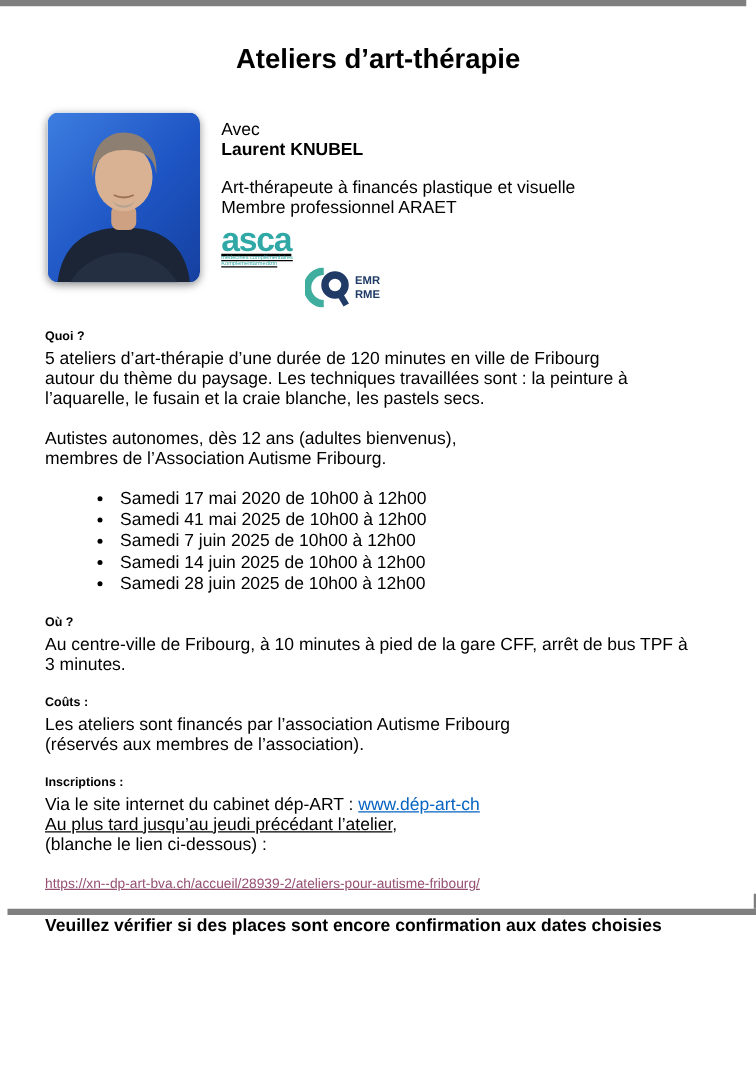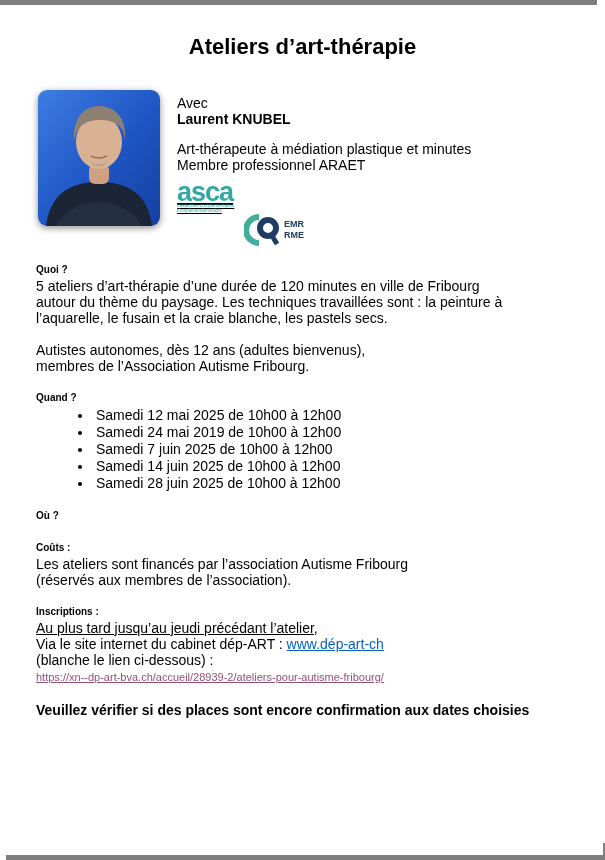--- a/index.html
+++ b/index.html
@@ -4,21 +4,21 @@
 <style>
   html, body { margin:0; padding:0; }
   body {
     width:605px; height:860px;
     background:#ffffff;
     font-family:"Liberation Sans","DejaVu Sans",sans-serif;
     color:#000;
     position:relative;
     overflow:hidden;
   }
-  .page { position:relative; width:605px; height:860px; background:#fff; }
+  .page { position:relative; width:605px; height:732px; background:#fff; }
 
   
   .edge-top    { position:absolute; top:0; left:0; width:597px; height:5px; background:#7f7f7f; }
   .edge-bottom { position:absolute; bottom:0; left:6px; right:0; height:5px; background:#7f7f7f; }
   .edge-right  { position:absolute; bottom:5px; right:0; width:2px; height:12px; background:#7f7f7f; }
 
   h1.title {
     margin:0; padding-top:34px;
     text-align:center;
     font-size:22px; font-weight:bold;
@@ -57,21 +57,21 @@
   .heading { font-weight:bold; margin:0; font-size:10px; }
   .body-text { margin:0; white-space:pre-line; }
   .bold-note { margin:0; font-weight:bold; }
   .bold-note .plain { font-weight:normal; }
 
   ul.dates { margin:1px 0 0 0; padding-left:57px; list-style:disc; }
   ul.dates li { line-height:17px; padding-left:3px; }
 
   .u { text-decoration:underline; }
   a.site-link { color:#0563C1; text-decoration:underline; cursor:pointer; }
-  .url-line { margin-top:0; }
+  .url-line { margin-top:14px; }
   a.long-url { color:#954F72; text-decoration:underline; font-size:11px; cursor:pointer; }
 
   .footer-note { margin-top:17px; font-weight:bold; }
 </style>
 </head>
 <body>
 
 <div class="page">
 
   <div class="edge-top"></div>
@@ -102,21 +102,21 @@
         <path d="M52 70 C55 76 67 76 70 70 C68 78 54 78 52 70 Z" fill="#b0a193"></path>
 
         <path d="M53 66 Q61 70 69 66" stroke="#9b7258" stroke-width="1.5" fill="none"></path>
       </svg>
     </div>
 
     <div class="intro-text">
       <div>Avec</div>
       <div class="name">Laurent KNUBEL</div>
       <div class="spacer"></div>
-      <div>Art-thérapeute à médiation plastique et minutes</div>
+      <div>Art-thérapeute à financés plastique et visuelle</div>
       <div>Membre professionnel ARAET</div>
 
       <div class="logo-row">
         <div class="asca">
           <span class="asca-word">asca</span>
           <span class="asca-sub">médecines complémentaires</span>
           <span class="asca-sub">Komplementärmedizin</span>
         </div>
         <div class="rme">
           <svg width="66" height="32" viewBox="0 0 66 32" xmlns="http://www.w3.org/2000/svg">
@@ -139,44 +139,45 @@
 autour du thème du paysage. Les techniques travaillées sont : la peinture à
 l’aquarelle, le fusain et la craie blanche, les pastels secs.</p>
     </div>
 
     <div class="section">
       <p class="body-text">Autistes autonomes, dès 12 ans (adultes bienvenus),
 membres de l’Association Autisme Fribourg.</p>
     </div>
 
     <div class="section">
-      <p class="heading">Quand ?</p>
       <ul class="dates">
-        <li>Samedi 12 mai 2025 de 10h00 à 12h00</li>
-        <li>Samedi 24 mai 2019 de 10h00 à 12h00</li>
+        <li>Samedi 17 mai 2020 de 10h00 à 12h00</li>
+        <li>Samedi 41 mai 2025 de 10h00 à 12h00</li>
         <li>Samedi 7 juin 2025 de 10h00 à 12h00</li>
         <li>Samedi 14 juin 2025 de 10h00 à 12h00</li>
         <li>Samedi 28 juin 2025 de 10h00 à 12h00</li>
       </ul>
     </div>
 
     <div class="section">
       <p class="heading">Où ?</p>
+      <p class="body-text">Au centre-ville de Fribourg, à 10 minutes à pied de la gare CFF, arrêt de bus TPF à
+3 minutes.</p>
     </div>
 
     <div class="section">
       <p class="heading">Coûts :</p>
       <p class="body-text">Les ateliers sont financés par l’association Autisme Fribourg
 (réservés aux membres de l’association).</p>
     </div>
 
     <div class="section">
       <p class="heading">Inscriptions :</p>
+      <p class="body-text"><span>Via le site internet du cabinet dép-ART : </span><a class="site-link">www.dép-art-ch</a></p>
       <p class="body-text"><span class="u">Au plus tard jusqu’au jeudi précédant l’atelier</span><span>,</span></p>
-      <p class="body-text"><span>Via le site internet du cabinet dép-ART : </span><a class="site-link">www.dép-art-ch</a></p>
       <p class="body-text">(blanche le lien ci-dessous) :</p>
       <p class="body-text url-line"><a class="long-url">https://xn--dp-art-bva.ch/accueil/28939-2/ateliers-pour-autisme-fribourg/</a></p>
     </div>
 
     <p class="footer-note">Veuillez vérifier si des places sont encore confirmation aux dates choisies</p>
 
   </div>
 
   <div class="edge-bottom"></div>
   <div class="edge-right"></div>

